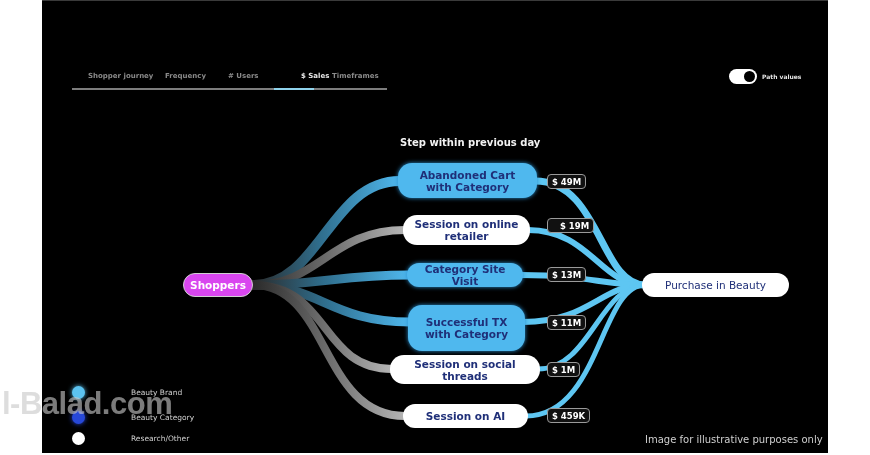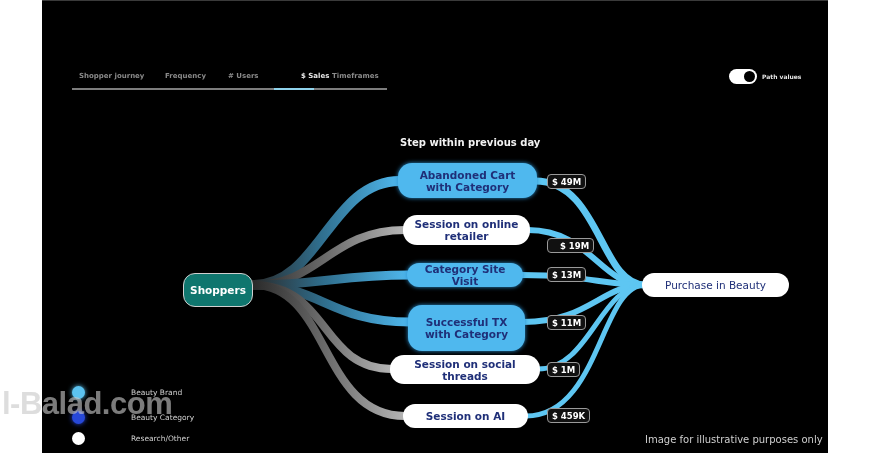--- a/index.html
+++ b/index.html
@@ -12,37 +12,37 @@
   .tab.active { color: #e6e6e6; }
   .tab-underline { position: absolute; bottom: 0; height: 2px; background: #8fd3ec; }
   .toggle { position: absolute; left: 729px; top: 69px; width: 28px; height: 15px; border-radius: 8px; background: #ffffff; cursor: pointer; }
   .toggle-knob { position: absolute; right: 2px; top: 2px; width: 11px; height: 11px; border-radius: 50%; background: #000; }
   .toggle-label { position: absolute; left: 762px; top: 73px; font-size: 6px; font-weight: bold; color: #e6e6e6; white-space: nowrap; }
   .heading { position: absolute; left: 400px; top: 137px; font-size: 10px; font-weight: bold; color: #f2f2f2; white-space: nowrap; }
   svg.flows { position: absolute; left: 0; top: 0; width: 870px; height: 455px; }
   .pill { position: absolute; display: flex; align-items: center; justify-content: center; text-align: center; border-radius: 14px; font-weight: bold; font-size: 10.5px; line-height: 12px; color: #1f2f78; padding: 12px 8px; cursor: pointer; }
   .pill.blue { background: #4fb8ee; box-shadow: 0 0 4px #2a8fcf; }
   .pill.white { background: #ffffff; }
-  .node-start { position: absolute; left: 183px; top: 273px; width: 70px; height: 34px; border-radius: 12px; border: 1.5px solid #cfcfcf; background: #0f766e; color: #ffffff; font-size: 10.5px; font-weight: bold; display: flex; align-items: center; justify-content: center; cursor: pointer; }
+  .node-start { position: absolute; left: 183px; top: 273px; width: 70px; height: 24px; border-radius: 12px; border: 1.5px solid #cfcfcf; background: #d946ef; color: #ffffff; font-size: 10.5px; font-weight: bold; display: flex; align-items: center; justify-content: center; cursor: pointer; }
   .node-end { position: absolute; left: 642px; top: 273px; width: 147px; height: 24px; border-radius: 12px; background: #ffffff; color: #1f2f78; font-size: 10.5px; font-weight: normal; display: flex; align-items: center; justify-content: center; cursor: pointer; }
   .val { position: absolute; height: 15px; padding: 0 4px; border-radius: 4px; border: 1px solid #9a9a9a; background: #111; color: #ffffff; font-size: 8.5px; font-weight: bold; display: flex; align-items: center; white-space: nowrap; }
   .legend-item { position: absolute; left: 72px; display: flex; align-items: center; }
   .legend-dot { width: 13px; height: 13px; border-radius: 50%; margin-right: 8px; }
   .legend-label { font-size: 7.5px; color: #d0d0d0; white-space: nowrap; padding-left: 38px; }
   .disclaimer { position: absolute; left: 645px; top: 434px; font-size: 10px; color: #cfcfcf; white-space: nowrap; }
   .watermark { position: absolute; left: 2px; top: 386px; font-size: 31px; font-weight: bold; font-family: "Liberation Sans", sans-serif; color: rgba(200,200,200,0.62); white-space: nowrap; letter-spacing: -0.5px; }
 </style>
 </head>
 <body>
 
 <div class="panel"></div>
 
 <div class="tabs">
   <div class="tabs-line"></div>
-  <span class="tab" style="left:7px;text-align:center;">Shopper journey</span>
+  <span class="tab" style="left:16px;text-align:center;">Shopper journey</span>
   <span class="tab" style="left:93px;">Frequency</span>
   <span class="tab" style="left:156px;"># Users</span>
   <span class="tab active" style="left:209px;margin-left:20px;">$ Sales</span>
   <span class="tab" style="left:260px;">Timeframes</span>
   <div class="tab-underline" style="left:202px;width:40px;"></div>
 </div>
 
 <div class="toggle">
   <div class="toggle-knob"></div>
 </div>
@@ -85,21 +85,21 @@
 <div class="node-end">Purchase in Beauty</div>
 
 <div class="pill blue" style="left:398px;top:163px;width:139px;height:35px;">Abandoned Cart with Category</div>
 <div class="pill white" style="left:403px;top:215px;width:127px;height:30px;">Session on online retailer</div>
 <div class="pill blue" style="left:407px;top:263px;width:116px;height:24px;">Category Site Visit</div>
 <div class="pill blue" style="left:408px;top:305px;width:117px;height:46px;">Successful TX with Category</div>
 <div class="pill white" style="left:390px;top:355px;width:150px;height:29px;">Session on social threads</div>
 <div class="pill white" style="left:403px;top:404px;width:125px;height:24px;">Session on AI</div>
 
 <span class="val" style="left:547px;top:174px;">$ 49M</span>
-<span class="val" style="left:547px;top:238px;padding-left:12px;">$ 19M</span>
+<span class="val" style="left:547px;top:218px;padding-left:12px;">$ 19M</span>
 <span class="val" style="left:547px;top:267px;">$ 13M</span>
 <span class="val" style="left:547px;top:315px;">$ 11M</span>
 <span class="val" style="left:547px;top:362px;">$ 1M</span>
 <span class="val" style="left:547px;top:408px;">$ 459K</span>
 
 <div class="legend-item" style="top:386px;">
   <span class="legend-dot" style="background:#5cc3f0;box-shadow:0 0 5px #5cc3f0;"></span>
   <span class="legend-label">Beauty Brand</span>
 </div>
 <div class="legend-item" style="top:411px;">

